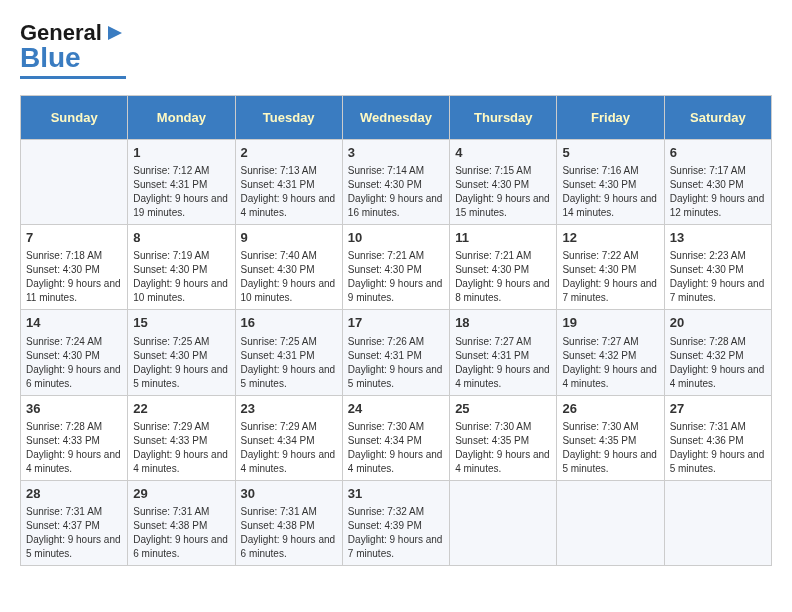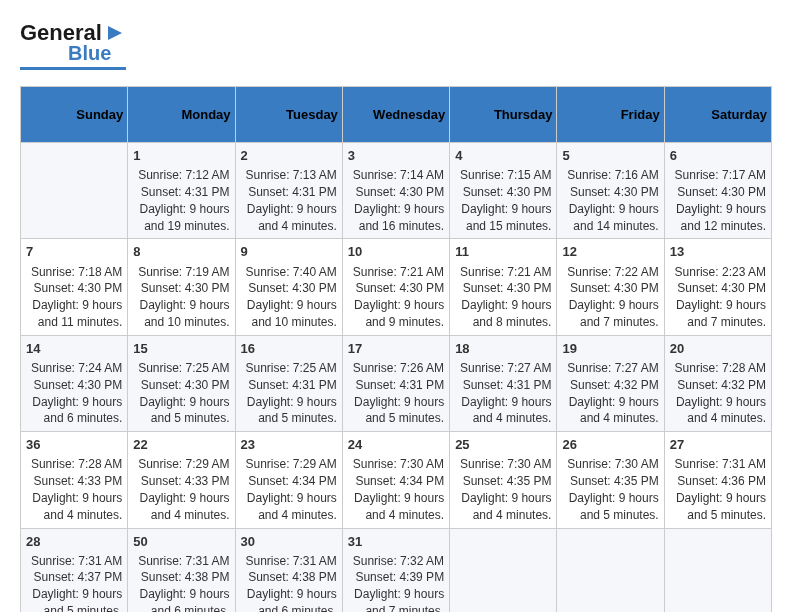--- a/index.html
+++ b/index.html
@@ -40,23 +40,23 @@
       color: #444;
       margin-top: 4px;
     }
     table {
       width: 100%;
       border-collapse: collapse;
       font-size: 11px;
     }
     thead tr th {
       background: #3a7cc1;
-      color: #000000;
-      padding: 20px 4px;
-      text-align: right;
+      color: #fef9c3;
+      padding: 14px 4px;
+      text-align: center;
       font-size: 13px;
       font-weight: bold;
       border: 1px solid #ccc;
     }
     tbody tr td {
       border: 1px solid #ccc;
       padding: 4px 5px;
       vertical-align: top;
       width: 107px;
       min-height: 80px;
@@ -64,35 +64,35 @@
       line-height: 1.4;
     }
     tbody tr:nth-child(odd) td { background: #f5f7fb; }
     tbody tr:nth-child(even) td { background: #fff; }
     .date-num {
       font-weight: bold;
       font-size: 13px;
       display: block;
       margin-bottom: 2px;
     }
-    .cell-text { font-size: 12px; color: #333; text-align: right; }
+    .cell-text { font-size: 10px; color: #333; }
   </style>
 </head>
 <body>
 
 <div class="header">
   <div class="logo">
     <div style="display:flex;align-items:center;">
       <span style="font-size:22px;font-weight:bold;color:#1a1a1a;">General</span>
       <svg width="22" height="22" viewBox="0 0 22 22" style="margin-left:2px;">
         <polygon points="4,4 18,11 4,18" fill="#3a7cc1"></polygon>
       </svg>
     </div>
     <div style="display:flex;align-items:center;margin-top:-4px;">
-      <span style="font-size:20px;font-weight:bold;color:#3a7cc1;margin-left:48px;">Blue</span>
+      <span style="font-size:28px;font-weight:bold;color:#3a7cc1;">Blue</span>
     </div>
     <div class="logo-line"></div>
   </div>
   <div class="title-block">
     <h1></h1>
     <h2></h2>
   </div>
 </div>
 
 <table>
@@ -224,21 +224,21 @@
           <span class="date-num">27</span>
           <div class="cell-text"><span>Sunrise: 7:31 AM</span><br><span>Sunset: 4:36 PM</span><br><span>Daylight: 9 hours and 5 minutes.</span></div>
         </td>
       </tr>
       <tr>
         <td>
           <span class="date-num">28</span>
           <div class="cell-text"><span>Sunrise: 7:31 AM</span><br><span>Sunset: 4:37 PM</span><br><span>Daylight: 9 hours and 5 minutes.</span></div>
         </td>
         <td>
-          <span class="date-num">50</span>
+          <span class="date-num">29</span>
           <div class="cell-text"><span>Sunrise: 7:31 AM</span><br><span>Sunset: 4:38 PM</span><br><span>Daylight: 9 hours and 6 minutes.</span></div>
         </td>
         <td>
           <span class="date-num">30</span>
           <div class="cell-text"><span>Sunrise: 7:31 AM</span><br><span>Sunset: 4:38 PM</span><br><span>Daylight: 9 hours and 6 minutes.</span></div>
         </td>
         <td>
           <span class="date-num">31</span>
           <div class="cell-text"><span>Sunrise: 7:32 AM</span><br><span>Sunset: 4:39 PM</span><br><span>Daylight: 9 hours and 7 minutes.</span></div>
         </td>

